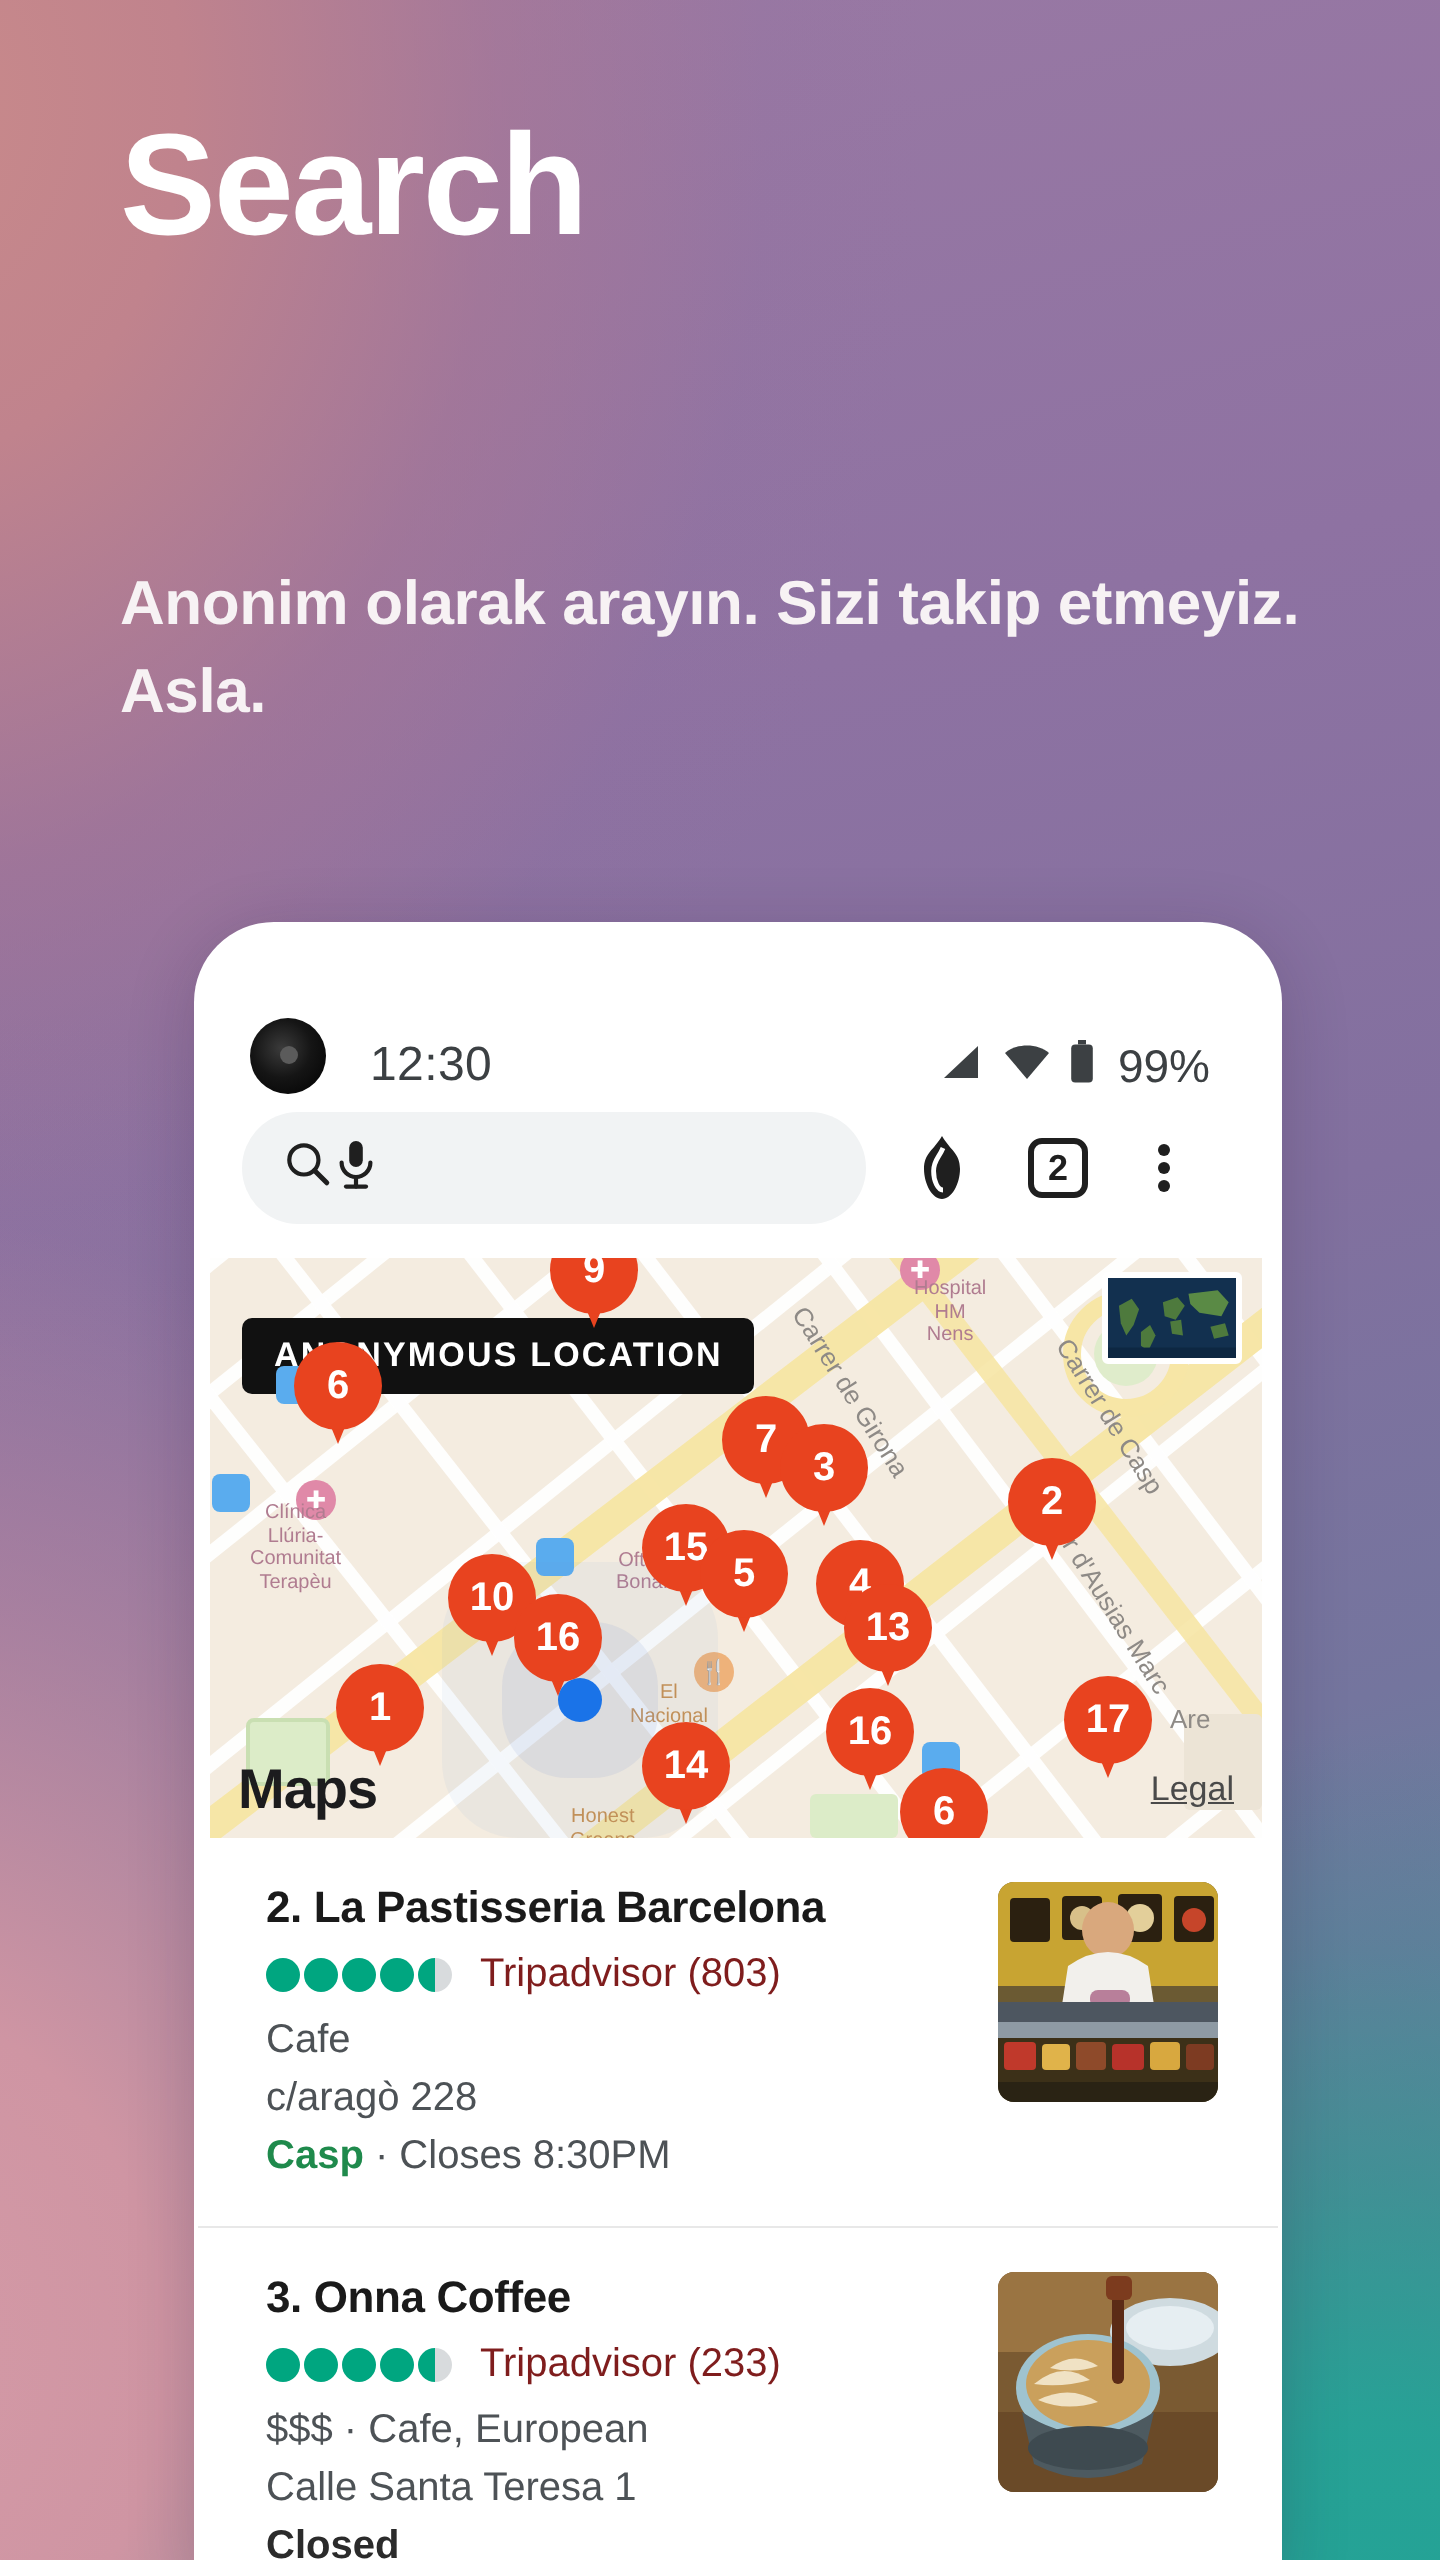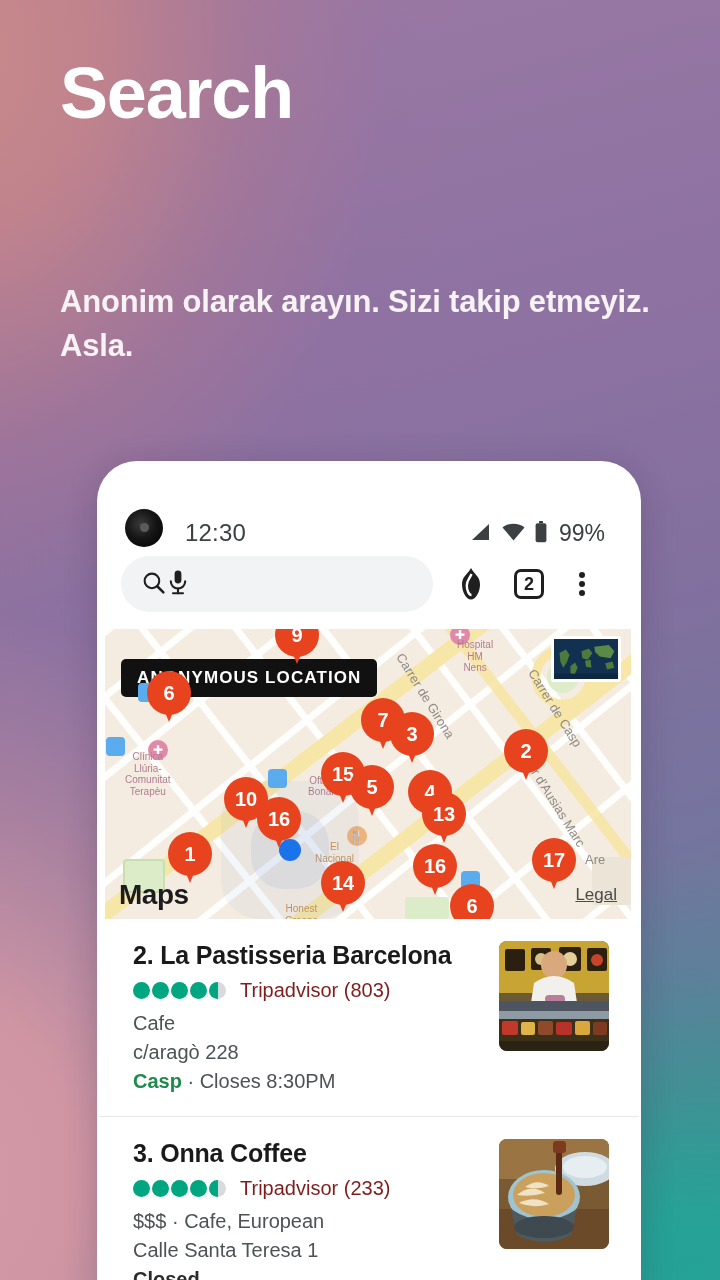--- a/index.html
+++ b/index.html
@@ -285,21 +285,21 @@
 
   
   #results { padding: 0 2px; }
   .result {
     display: flex;
     padding: 22px 30px 20px 34px;
     border-bottom: 1px solid #e8e8e8;
   }
   .r-body { flex: 1; min-width: 0; }
   .r-title {
-    font-size: 25px;
+    font-size: 22px;
     font-weight: 700;
     color: #1a1a1a;
     margin-bottom: 9px;
     letter-spacing: -0.2px;
   }
   .r-rating {
     display: flex;
     align-items: center;
     margin-bottom: 7px;
   }

